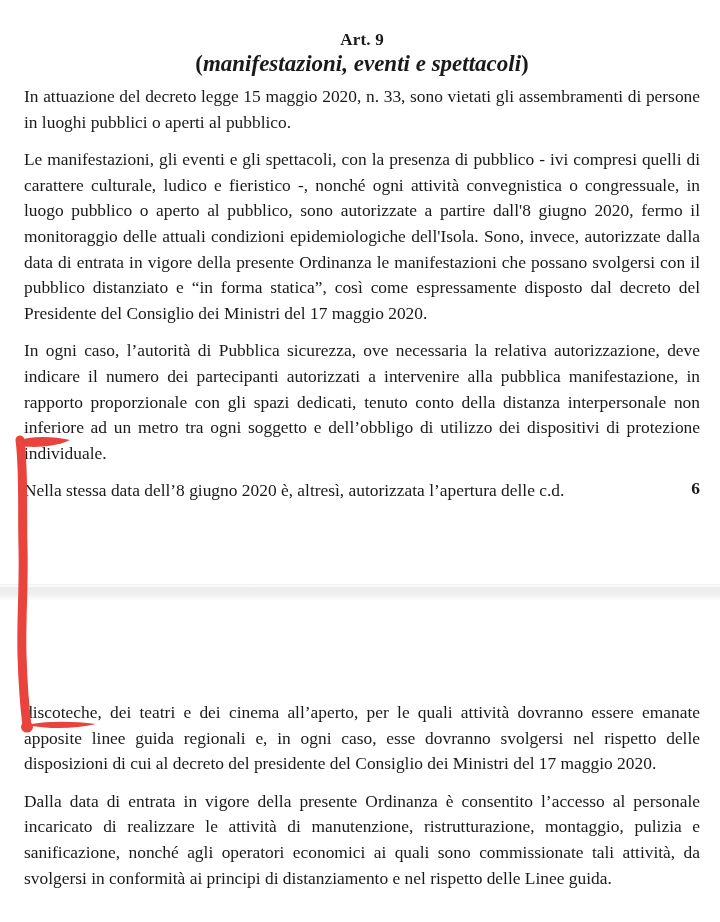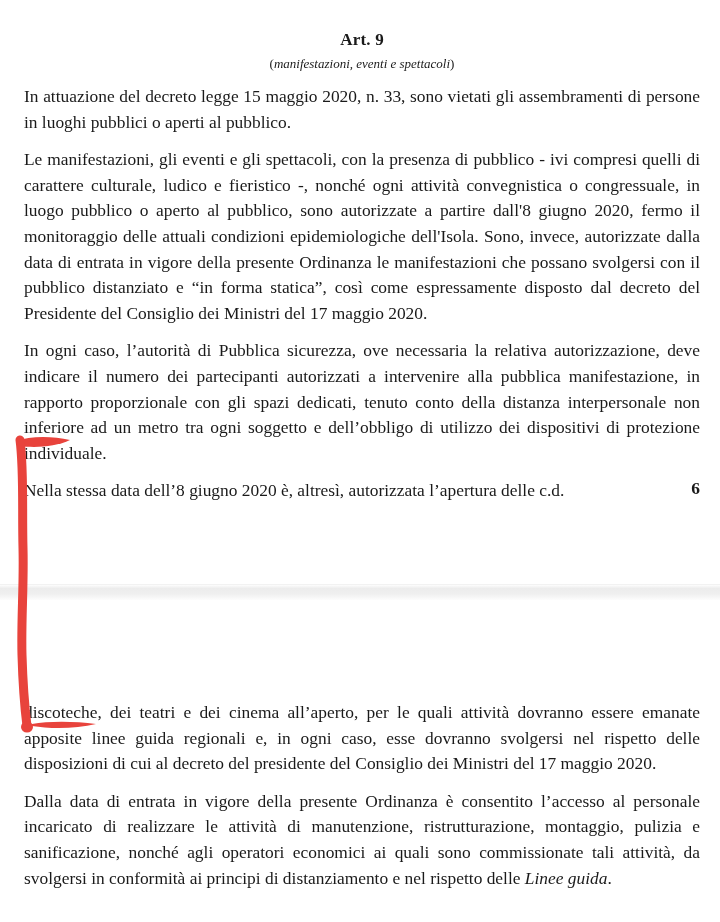--- a/index.html
+++ b/index.html
@@ -61,39 +61,39 @@
   .doc-title {
     text-align: center;
     font-weight: bold;
     font-size: 17px;
     line-height: 24px;
     letter-spacing: .2px;
     margin: 0;
   }
   .doc-subtitle {
     text-align: center;
-    font-weight: normal;
-    font-size: 13px;
+    font-weight: bold;
+    font-size: 23px;
     line-height: 24px;
     margin: 0 0 8px 0;
   }
   .doc-subtitle .ital {
     font-style: italic;
   }
 
   p.para {
     margin: 0 0 12px 0;
     font-size: 17.4px;
     line-height: 25.6px;
     text-align: justify;
     text-justify: inter-word;
     hyphens: none;
   }
   p.para:last-child { margin-bottom: 0; }
-  p.para .ital { font-style: italic; }
+  p.para .ital { }
 
   .page-number {
     position: absolute;
     right: 20px;
     top: 476px;
     font-size: 17.4px;
     line-height: 24px;
     text-align: right;
     font-weight: 600;
   }

